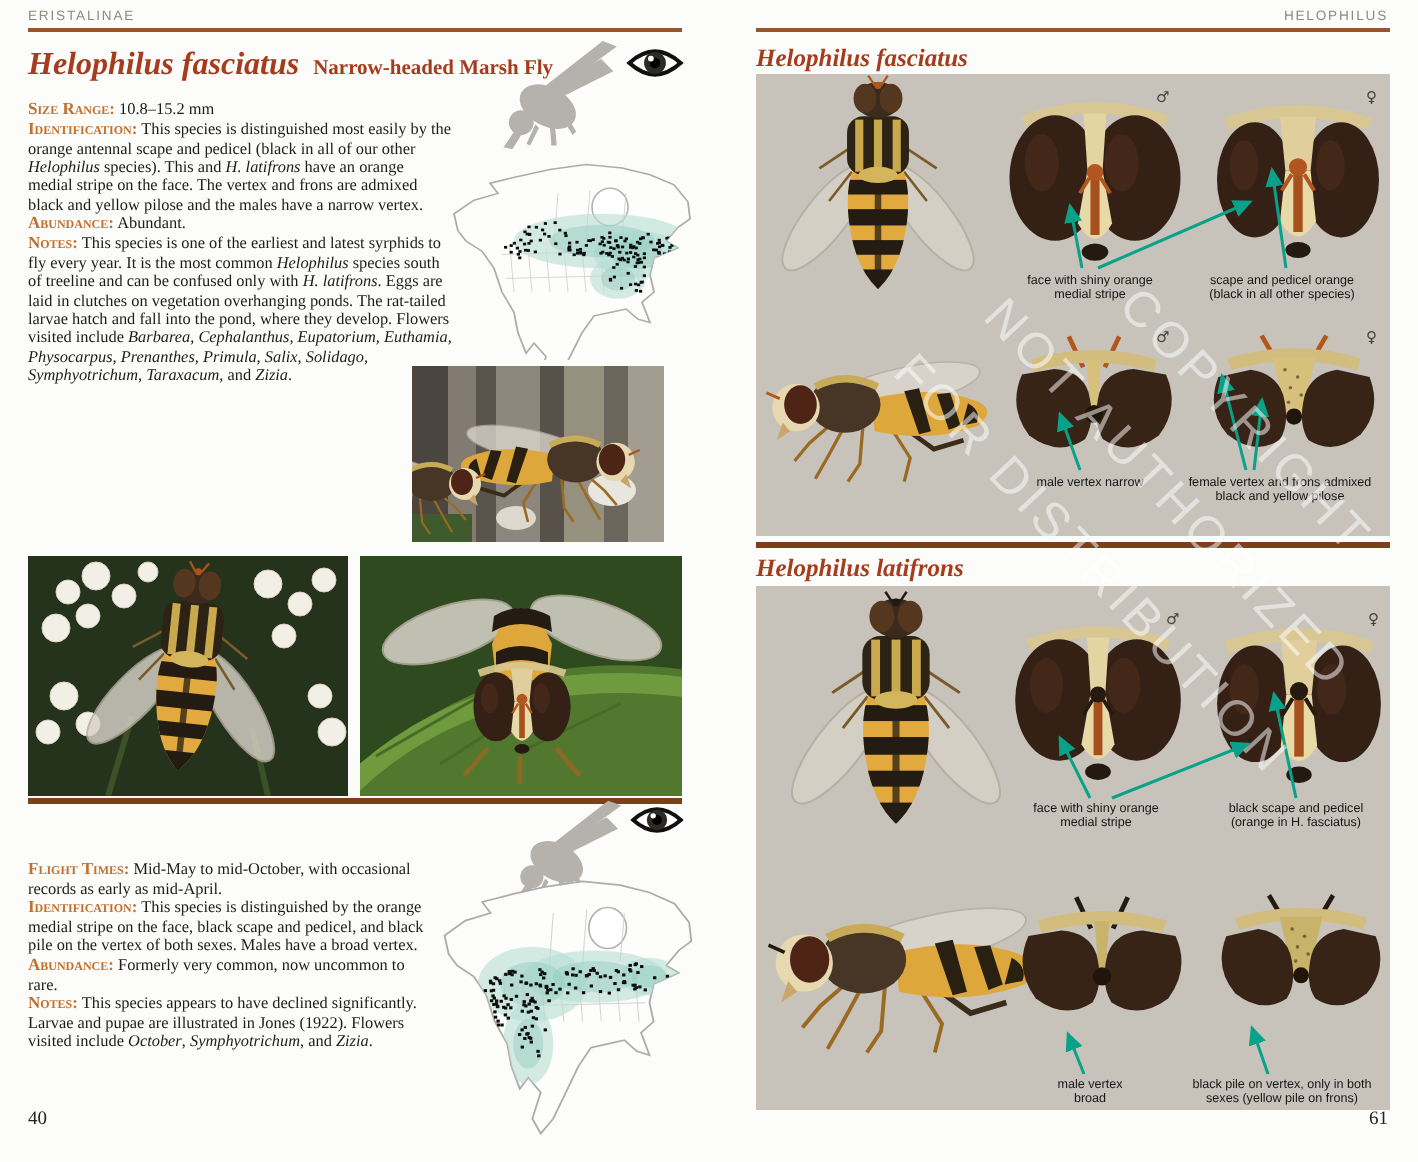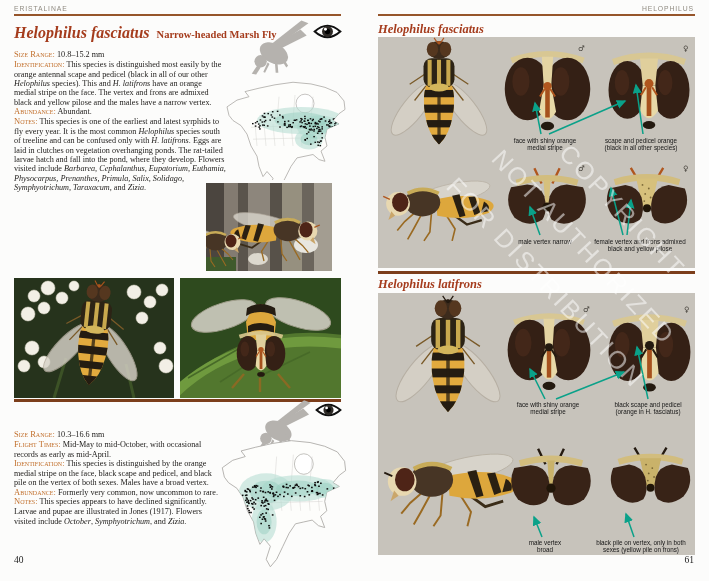--- a/index.html
+++ b/index.html
@@ -13,21 +13,21 @@
            font-size:6.8px;letter-spacing:.9px;color:#8f8a80}
   .rule{position:absolute;height:2px;background:#96552a}
   .thickrule{position:absolute;height:2.6px;background:#7c3e1b}
   .sp-head{position:absolute;white-space:nowrap}
   .sp-name{font-style:italic;font-weight:bold;font-size:16px;color:#a53c1d}
   .sp-common{font-weight:bold;font-size:10.5px;color:#a53c1d;margin-left:7px}
   .plate-title{position:absolute;left:24px;font-style:italic;font-weight:bold;
                font-size:12.5px;color:#a53c1d}
   .body-text{position:absolute;font-size:8.2px;line-height:1.15;text-align:left}
   .body-text .para{margin:0}
-  .body-text .label{color:#c2702d;font-weight:normal;font-variant:small-caps;font-size:8.5px}
+  .body-text .label{color:#c2702d;font-weight:bold;font-variant:small-caps;font-size:8.5px}
   .body-text .i{font-style:italic}
   .pagenum{position:absolute;top:555px;font-size:9.5px;color:#222}
   .panel{position:absolute;left:24px;width:317px;background:#c7c3bb}
   .photo{position:absolute;overflow:hidden}
   .anno{position:absolute;font-family:"Liberation Sans",sans-serif;font-size:6.3px;
         line-height:1.13;color:#161616;text-align:center}
   .sym{position:absolute;font-family:"DejaVu Sans",sans-serif;font-size:7.5px;color:#44403a}
   .arrows{position:absolute;left:0;top:0;width:100%;height:100%;pointer-events:none}
   .arrows line{stroke:#0aa189;stroke-width:1.5}
   .wm{position:absolute;left:60px;top:168px;width:340px;transform:rotate(47deg);
@@ -406,24 +406,23 @@
   <div class="thickrule" style="left:14px;top:399px;width:327px"></div>
 
   <svg class="abs" style="left:256px;top:398px;width:58px;height:56px" viewBox="0 0 70 64">
       <use href="#g-sil"></use>
     </svg>
   <svg class="abs" style="left:315px;top:400px;width:27px;height:20px" viewBox="0 0 34 22">
       <use href="#g-eye"></use>
     </svg>
 
   <div class="body-text" style="left:14px;top:430px;width:204px">
-      <div class="para"><span class="label">Size Range:</span><span> 10.3–16.6 mm</span></div>
       <div class="para"><span class="label">Flight Times:</span><span> Mid-May to mid-October, with occasional records as early as mid-April.</span></div>
       <div class="para"><span class="label">Identification:</span><span> This species is distinguished by the orange medial stripe on the face, black scape and pedicel, and black pile on the vertex of both sexes. Males have a broad vertex. </span><span class="label">Abundance:</span><span> Formerly very common, now uncommon to rare.</span></div>
-      <div class="para"><span class="label">Notes:</span><span> This species appears to have declined significantly. Larvae and pupae are illustrated in Jones (1917). Flowers visited include </span><span class="i">October</span><span>, </span><span class="i">Symphyotrichum</span><span>, and </span><span class="i">Zizia</span><span>.</span></div>
+      <div class="para"><span class="label">Notes:</span><span> This species appears to have declined significantly. Larvae and pupae are illustrated in Jones (1922). Flowers visited include </span><span class="i">October</span><span>, </span><span class="i">Symphyotrichum</span><span>, and </span><span class="i">Zizia</span><span>.</span></div>
     </div>
 
   <div class="abs" style="left:216px;top:436px;width:138px;height:142px"><svg viewBox="0 0 132 152" preserveAspectRatio="none" width="100%" height="100%">
         <clipPath id="mapclip1">
           <path d="M8,44 L6,34 L16,26 L28,22 L24,16 L38,12 L54,8 L72,5 L90,7 L104,11 L116,17 L123,27 L124,37 L118,42 L112,50 L118,54 L106,60 L104,70 L106,80 L100,86 L104,98 L98,96 L92,90 L84,92 L76,94 L70,104 L64,118 L58,132 L52,140 L48,132 L52,118 L46,110 L42,116 L38,104 L36,92 L30,80 L26,66 L20,56 L12,50 Z"></path>
         </clipPath>
         <path d="M8,44 L6,34 L16,26 L28,22 L24,16 L38,12 L54,8 L72,5 L90,7 L104,11 L116,17 L123,27 L124,37 L118,42 L112,50 L118,54 L106,60 L104,70 L106,80 L100,86 L104,98 L98,96 L92,90 L84,92 L76,94 L70,104 L64,118 L58,132 L52,140 L48,132 L52,118 L46,110 L42,116 L38,104 L36,92 L30,80 L26,66 L20,56 L12,50 Z" fill="#fdfdfb" stroke="#aeaca8" stroke-width="0.9"></path>
         <ellipse cx="84" cy="30" rx="9" ry="11" fill="#fff" stroke="#b3b1ad" stroke-width="0.8"></ellipse>
         <g stroke="#d4d3d0" stroke-width="0.5" fill="none" clip-path="url(#mapclip1)">
           <line x1="34" y1="54" x2="36" y2="80"></line>

